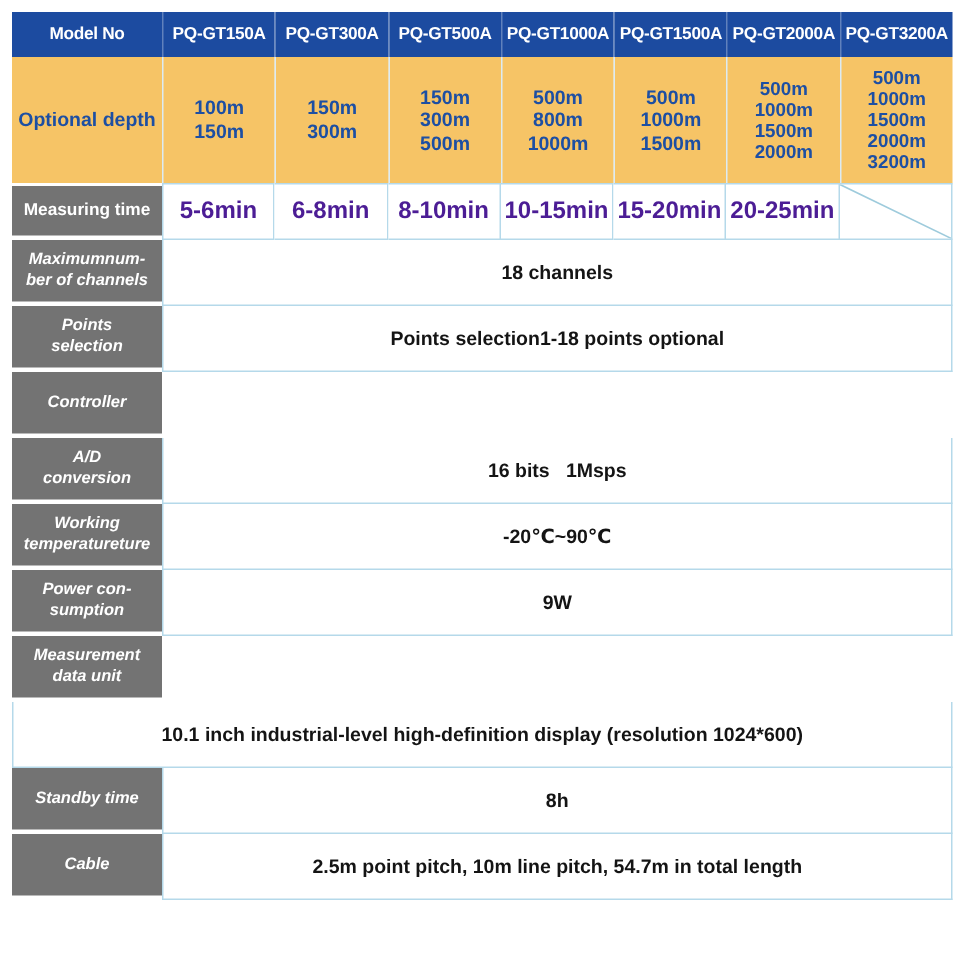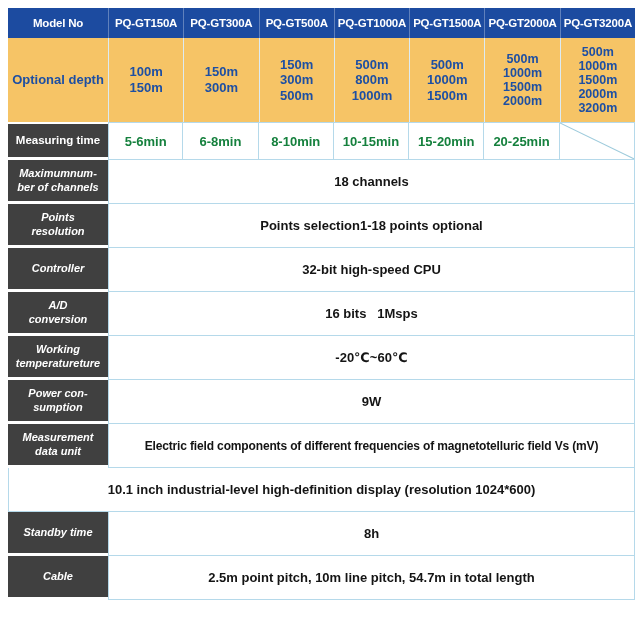--- a/index.html
+++ b/index.html
@@ -26,26 +26,26 @@
   
   .row-depth{height:84px;}
   .row-depth .cell{
     background:#f6c466;color:#1d4fa3;font-weight:bold;font-size:13px;line-height:1.2;
   }
   .row-depth .cell + .cell{border-left:1px solid #dcebf3;}
   .row-depth .depth-tight{line-height:1.13;font-size:12.5px;}
   
   .row-time{height:38px;}
   .label-cell{
-    background:#404040;color:#ffffff;font-weight:bold;font-size:11px;line-height:1.25;
+    background:#737373;color:#ffffff;font-weight:bold;font-size:11px;line-height:1.25;
     border-bottom:3px solid #ffffff;
   }
   .row-time .label-cell{font-size:11.5px;border-top:2px solid #ffffff;}
   .time-cell{
-    background:#ffffff;color:#15803d;font-weight:bold;font-size:13px;
+    background:#ffffff;color:#4c1d95;font-weight:bold;font-size:16px;
     border-top:1px solid #b5d9ea;border-bottom:1px solid #b5d9ea;border-right:1px solid #b5d9ea;
   }
   .time-first{border-left:1px solid #b5d9ea;}
   .diag-cell{position:relative;padding:0;}
   .diag-cell svg{position:absolute;inset:0;width:100%;height:100%;display:block;}
   
   .spec-row{display:flex;height:44px;}
   .spec-row .label-cell{
     width:100px;flex:0 0 100px;display:flex;align-items:center;justify-content:center;
     text-align:center;white-space:pre-line;box-sizing:border-box;font-style:italic;
@@ -115,46 +115,44 @@
     </div>
   </div>
 
   <div class="spec-row">
     <div class="label-cell">Maximumnum-
 ber of channels</div>
     <div class="value-cell">18 channels</div>
   </div>
   <div class="spec-row">
     <div class="label-cell">Points
-resolution</div>
+selection</div>
     <div class="value-cell">Points selection1-18 points optional</div>
   </div>
   <div class="spec-row">
     <div class="label-cell">Controller</div>
-    <div class="value-cell">32-bit high-speed CPU</div>
   </div>
   <div class="spec-row">
     <div class="label-cell">A/D
 conversion</div>
     <div class="value-cell">16 bits&nbsp;&nbsp;&nbsp;1Msps</div>
   </div>
   <div class="spec-row">
     <div class="label-cell">Working
 temperatureture</div>
-    <div class="value-cell">-20℃~60℃</div>
+    <div class="value-cell">-20℃~90℃</div>
   </div>
   <div class="spec-row">
     <div class="label-cell">Power con-
 sumption</div>
     <div class="value-cell">9W</div>
   </div>
   <div class="spec-row">
     <div class="label-cell">Measurement
 data unit</div>
-    <div class="value-cell small">Electric field components of different frequencies of magnetotelluric field Vs (mV)</div>
   </div>
   <div class="spec-row">
     <div class="value-cell">10.1 inch industrial-level high-definition display (resolution 1024*600)</div>
   </div>
   <div class="spec-row">
     <div class="label-cell">Standby time</div>
     <div class="value-cell">8h</div>
   </div>
   <div class="spec-row">
     <div class="label-cell">Cable</div>

